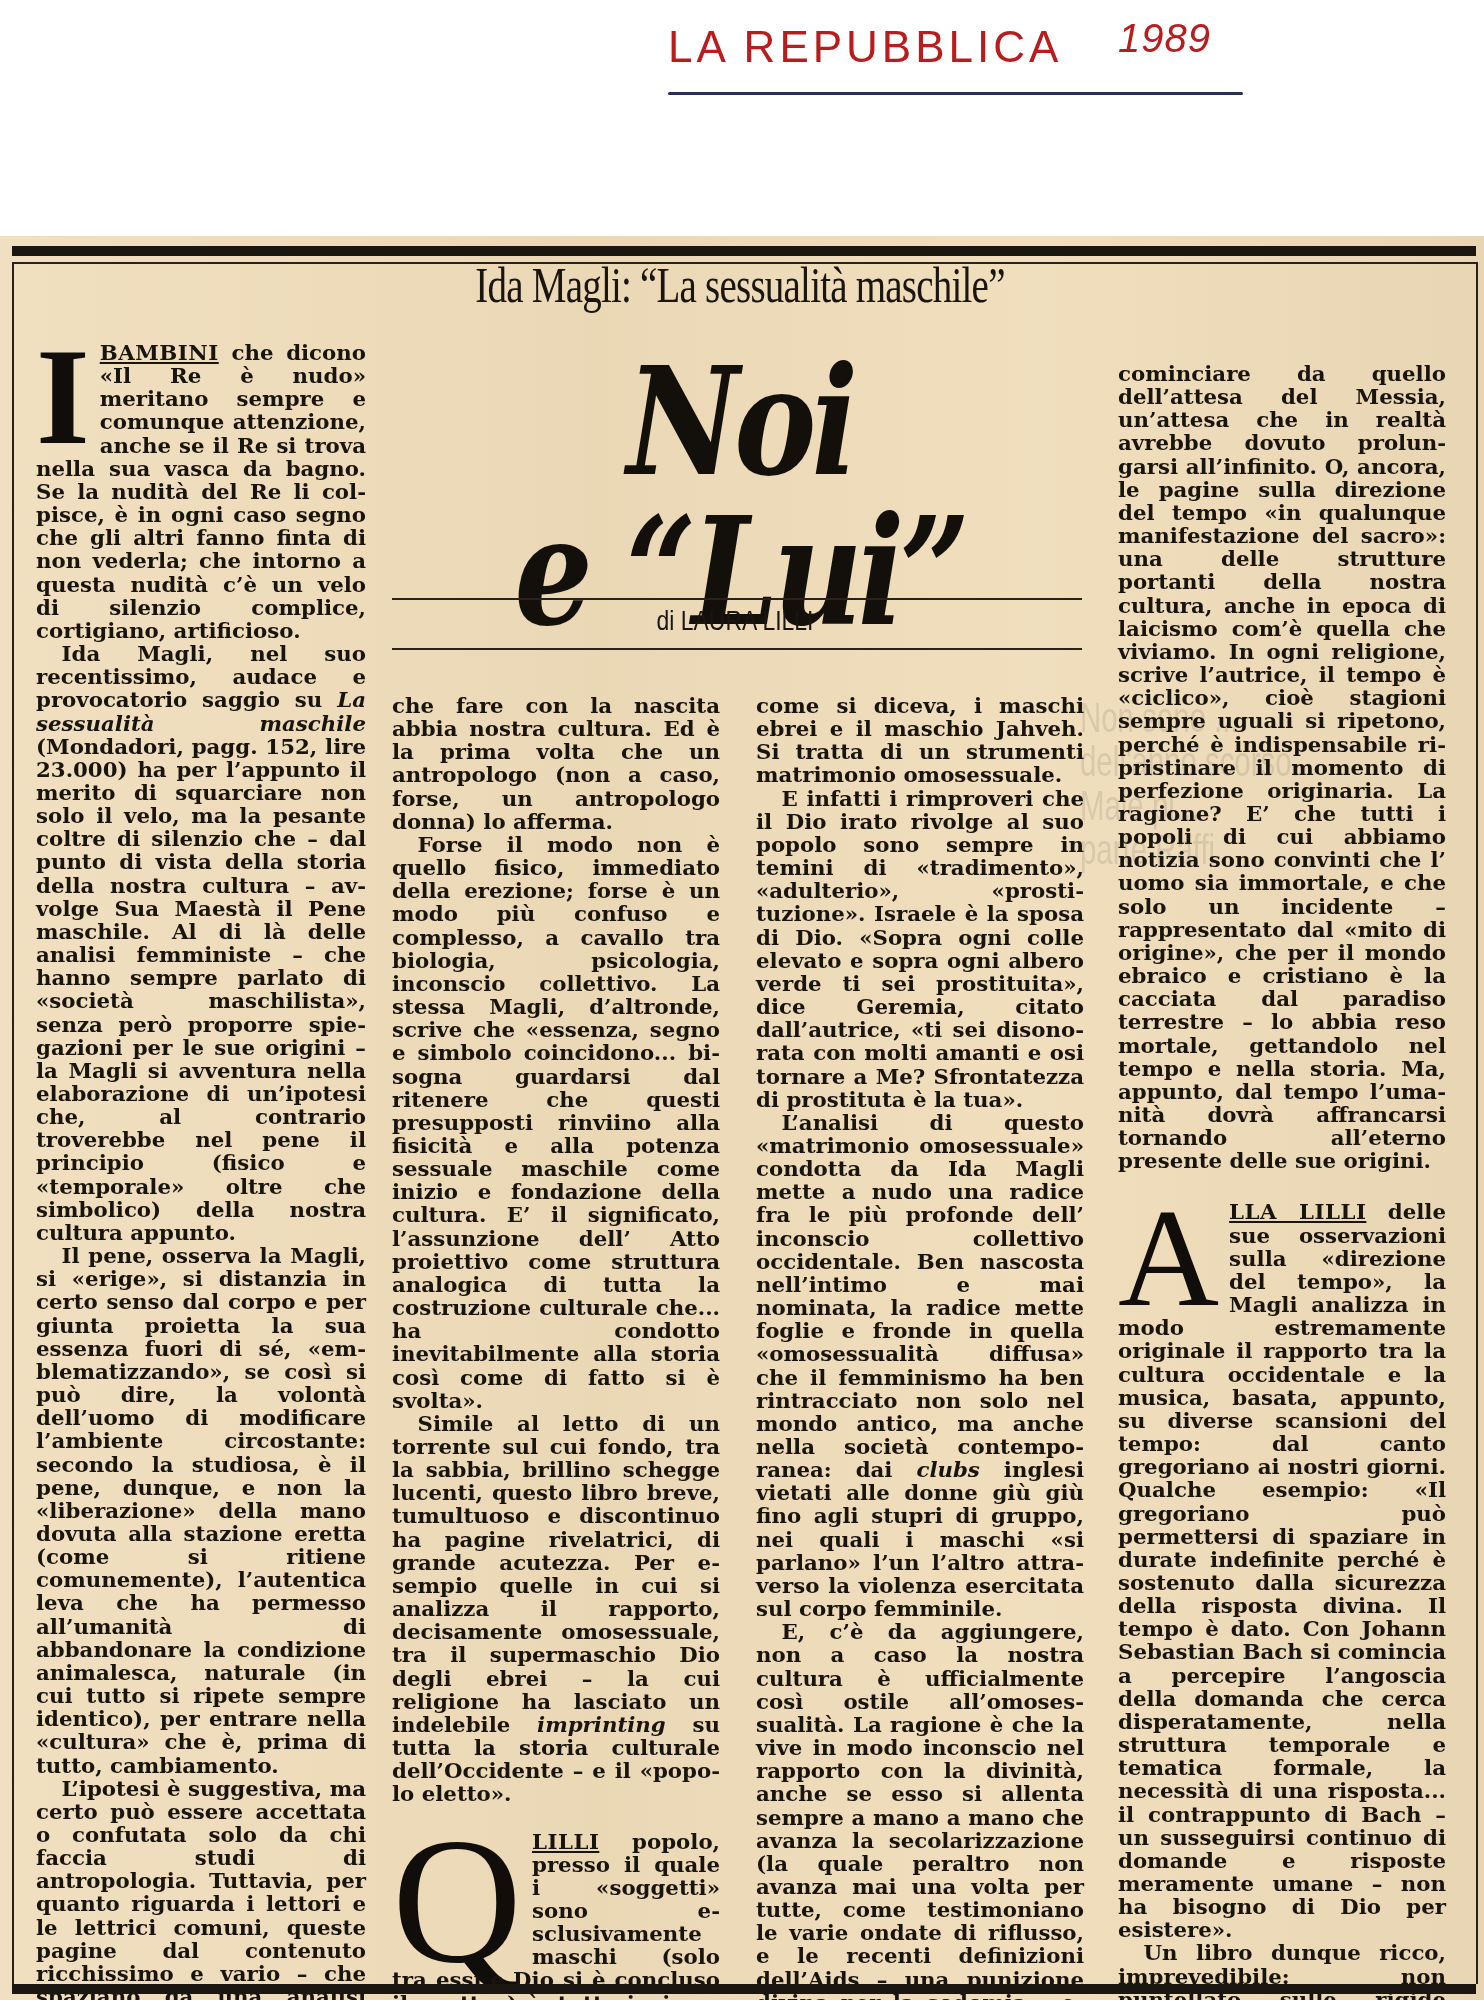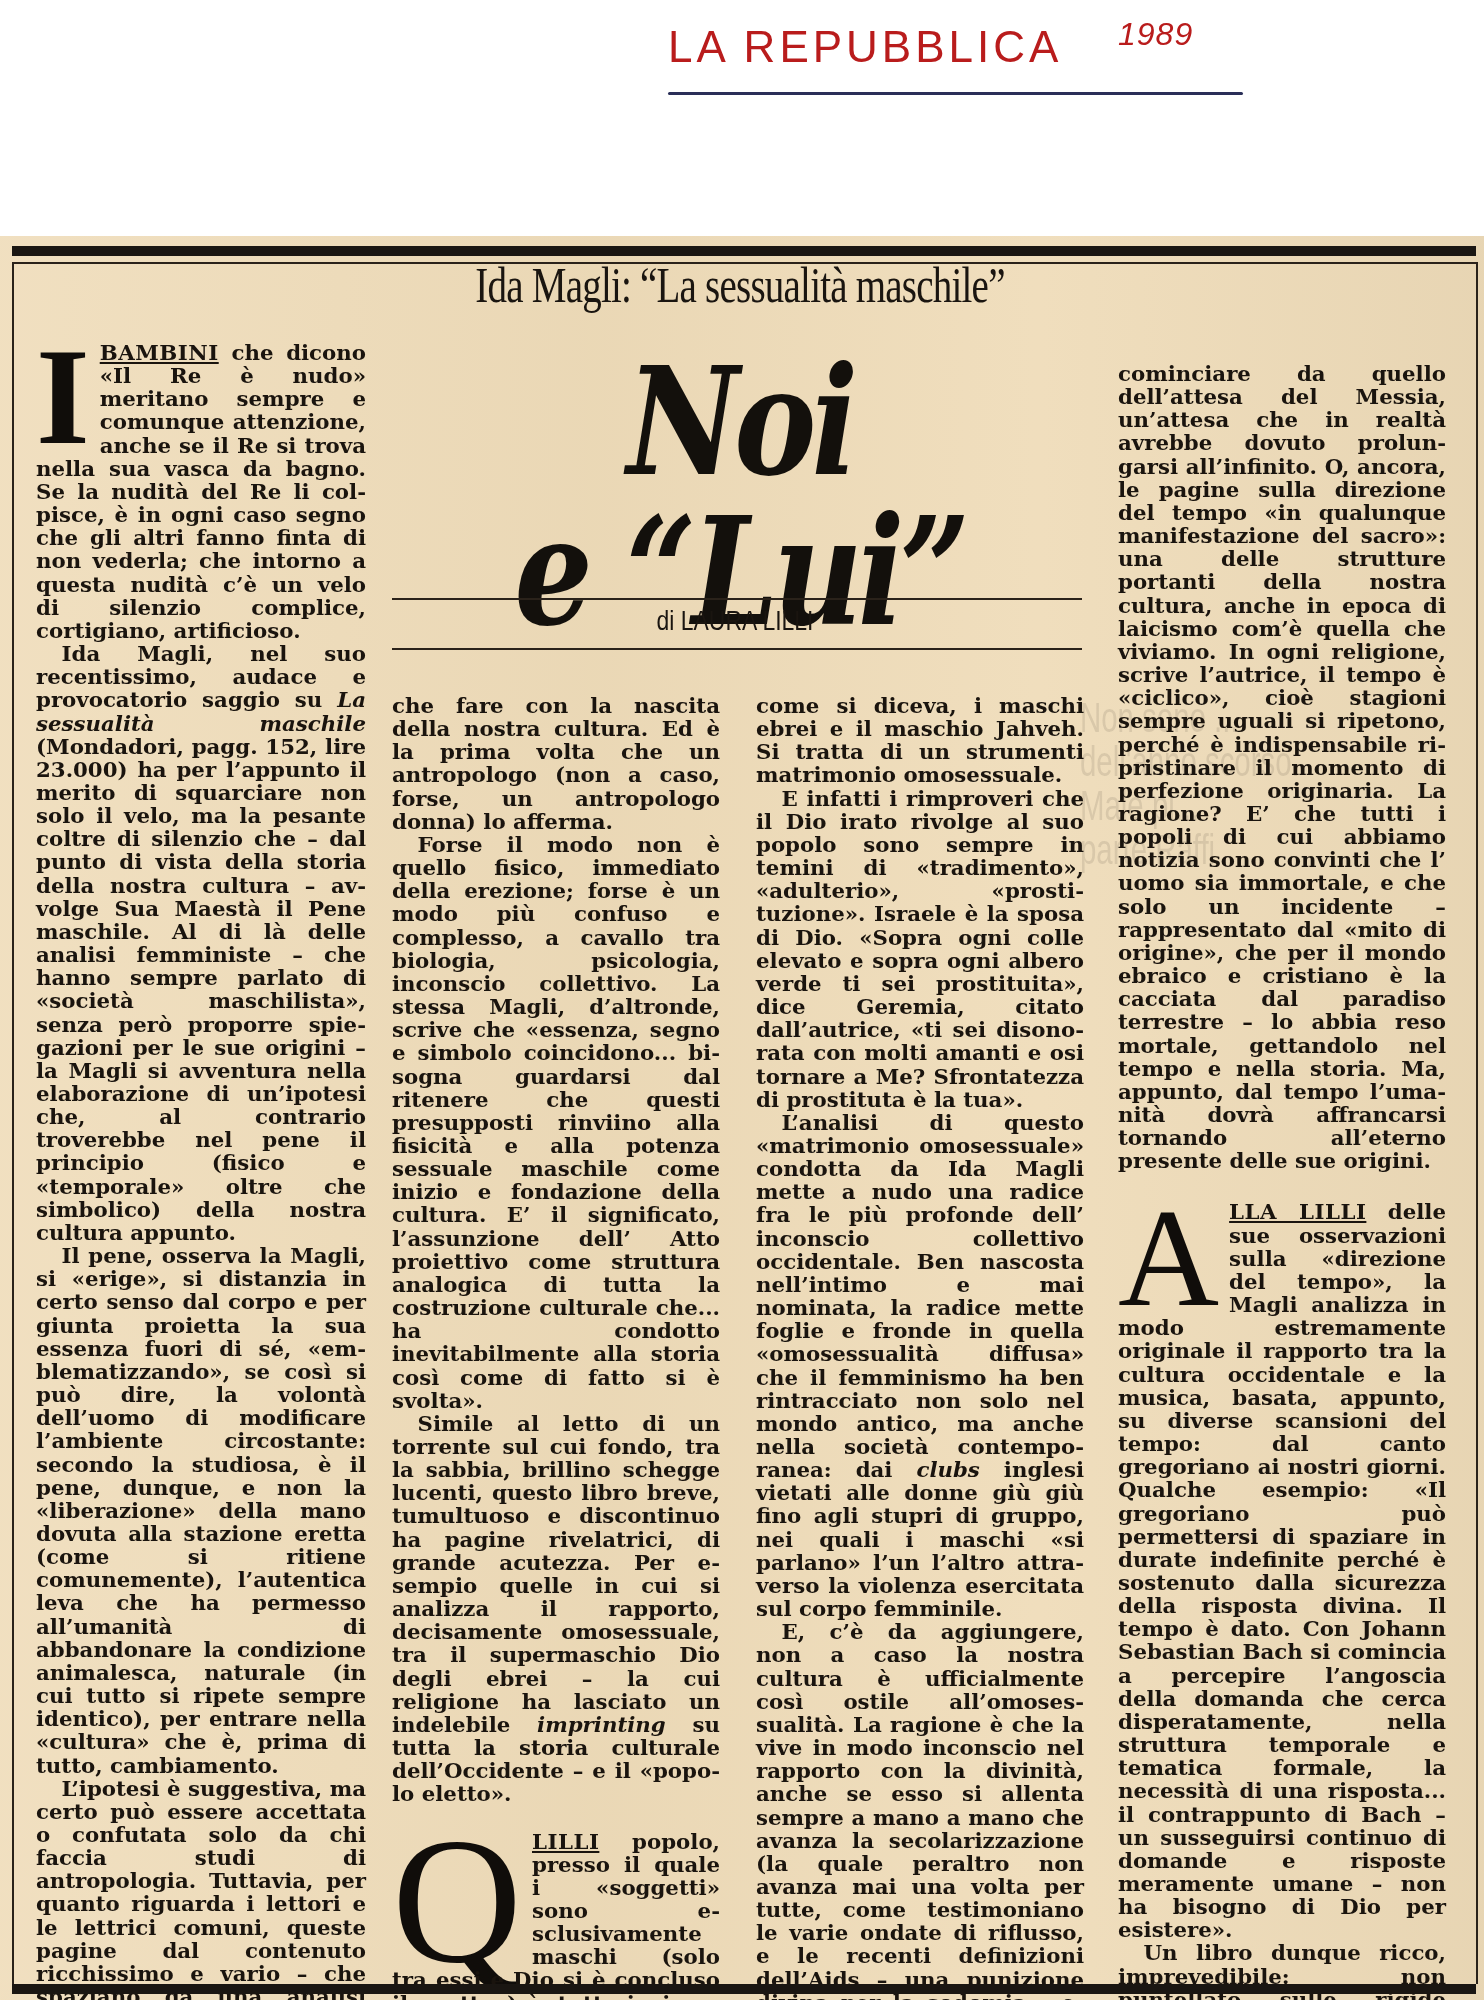--- a/index.html
+++ b/index.html
@@ -6,21 +6,21 @@
   body {
     width: 1484px; height: 2000px; background: #ffffff;
     position: relative; overflow: hidden;
     font-family: "DejaVu Serif", serif;
   }
   .handnote {
     position: absolute; left: 668px; top: 22px;
     font-family: Liberation Sans, sans-serif; font-weight: 300;
     color: #b91c1c; font-size: 44px; letter-spacing: 4px; white-space: nowrap;
   }
-  .handnote .year { position: absolute; left: 450px; top: -6px; font-style: italic; font-size: 32px; letter-spacing: 1px; }
+  .handnote .year { position: absolute; left: 450px; top: -6px; font-style: italic; font-size: 40px; letter-spacing: 1px; }
   .hand-underline {
     position: absolute; left: 668px; top: 92px; width: 575px; height: 3px;
     background: #2a2f58; border-radius: 2px;
   }
   .clipping {
     position: absolute; left: 0; top: 236px; width: 1484px; height: 1764px;
     background: #efdcb9;
     background-image: linear-gradient(90deg, rgba(255,255,255,0.10), rgba(0,0,0,0.02) 40%, rgba(255,255,255,0.06) 70%, rgba(0,0,0,0.03));
   }
   .topbar { position: absolute; left: 12px; top: 10px; right: 8px; height: 10px; background: #1a1612; }
@@ -97,21 +97,21 @@
     <p class="noind">
       <span class="dropcap dc-I">I</span>
       <span class="smallcaps">BAMBINI</span><span> che dicono «Il Re è nudo» meritano sempre e comunque at­tenzione, anche se il Re si trova nella sua vasca da bagno. Se la nudità del Re li col­pisce, è in ogni caso segno che gli altri fanno finta di non ve­derla; che intorno a questa nu­dità c’è un velo di silenzio com­plice, cortigiano, artificioso.</span>
     </p>
     <p><span>Ida Magli, nel suo recentissi­mo, audace e provocatorio sag­gio su </span><i>La sessualità maschile</i> <span>(Mondadori, pagg. 152, lire 23.000) ha per l’appunto il meri­to di squarciare non solo il velo, ma la pesante coltre di silenzio che – dal punto di vista della storia della nostra cultura – av­volge Sua Maestà il Pene ma­schile. Al di là delle analisi fem­ministe – che hanno sempre parlato di «società maschili­sta», senza però proporre spie­gazioni per le sue origini – la Magli si avventura nella elabo­razione di un’ipotesi che, al contrario troverebbe nel pene il principio (fisico e «tempora­le» oltre che simbolico) della nostra cultura appunto.</span></p>
     <p>Il pene, osserva la Magli, si «e­rige», si distanzia in certo senso dal corpo e per giunta proietta la sua essenza fuori di sé, «em­blematizzando», se così si può dire, la volontà dell’uomo di modificare l’ambiente circo­stante: secondo la studiosa, è il pene, dunque, e non la «libera­zione» della mano dovuta alla stazione eretta (come si ritiene comunemente), l’autentica leva che ha permesso all’uma­nità di abbandonare la condi­zione animalesca, naturale (in cui tutto si ripete sempre iden­tico), per entrare nella «cultu­ra» che è, prima di tutto, cam­biamento.</p>
     <p>L’ipotesi è suggestiva, ma certo può essere accettata o confutata solo da chi faccia studi di antropologia. Tuttavia, per quanto riguarda i lettori e le lettrici comuni, queste pagi­ne dal contenuto ricchissimo e vario – che spaziano da una a­nalisi della omosessualità mo­nastica all’influsso della reli­gione ebraica sulla cultura oc­cidentale di ieri e di oggi, agli scritti di Sartre, Gide, Proust, Wilde – li lasciano con una im­pressione al tempo stesso forte e indeterminata. Questa sensa­zione è che in qualche maniera il pene abbia effettivamente a</p>
   </div>
 
   <div class="col" style="left:392px; top:458px; width:328px;">
-    <p class="noind">che fare con la nascita della no­stra cultura. Ed è la prima volta che un antropologo (non a caso, forse, un antropologo donna) lo afferma.</p>
+    <p class="noind">che fare con la nascita abbia no­stra cultura. Ed è la prima volta che un antropologo (non a caso, forse, un antropologo donna) lo afferma.</p>
     <p>Forse il modo non è quello fi­sico, immediato della erezio­ne; forse è un modo più confu­so e complesso, a cavallo tra biologia, psicologia, inconscio collettivo. La stessa Magli, d’al­tronde, scrive che «essenza, se­gno e simbolo coincidono... bi­sogna guardarsi dal ritenere che questi presupposti rinvii­no alla fisicità e alla potenza sessuale maschile come inizio e fondazione della cultura. E’ il significato, l’assunzione dell’ Atto proiettivo come struttura analogica di tutta la costruzio­ne culturale che... ha condotto inevitabilmente alla storia così come di fatto si è svolta».</p>
     <p><span>Simile al letto di un torrente sul cui fondo, tra la sabbia, bril­lino schegge lucenti, questo li­bro breve, tumultuoso e di­scontinuo ha pagine rivelatri­ci, di grande acutezza. Per e­sempio quelle in cui si analizza il rapporto, decisamente omo­sessuale, tra il supermaschio Dio degli ebrei – la cui religione ha lasciato un indelebile </span><i>imprinting</i> <span>su tutta la storia cultu­rale dell’Occidente – e il «popo­lo eletto».</span></p>
     <p class="noind" style="margin-top:24px;">
       <span class="dropcap dc-Q">Q</span>
       <span class="smallcaps">LILLI</span>
       <span>popolo, presso il quale i «soggetti» sono e­sclusivamente ma­schi (solo tra essi e Dio si è concluso il «patto») è, tutto insieme – scrive Ida Magli –, la femmina e la moglie di Dio. Le donne sono considerate im­portanti solo perché dalla loro unione con la divinità devono nascere molti figli: ognuno di essi, addirittura, potrebbe es­sere l’atteso Messia. Ma le ma­dri sono solo «strumenti»: i contraenti del «patto» sono,</span>
     </p>
   </div>
 
   <div class="col" style="left:756px; top:458px; width:328px;">

